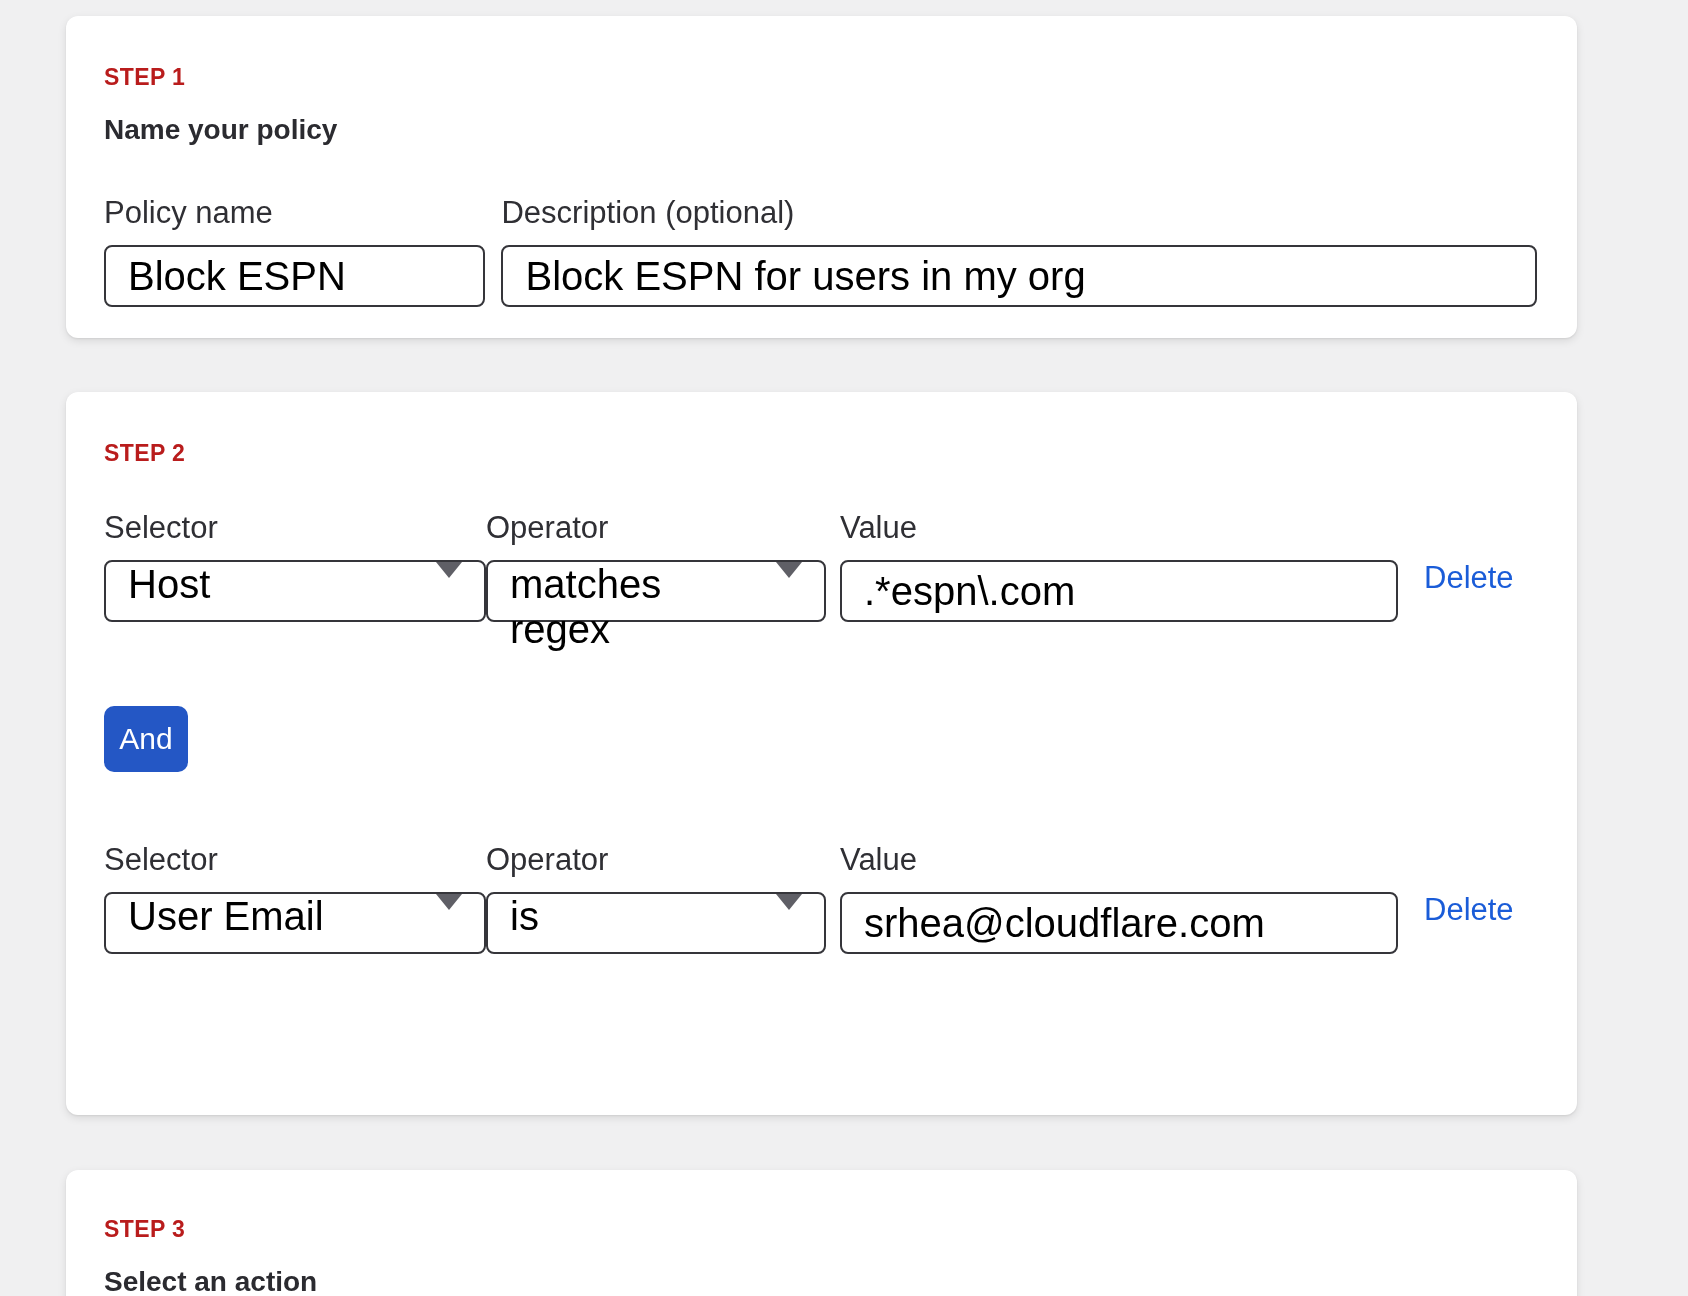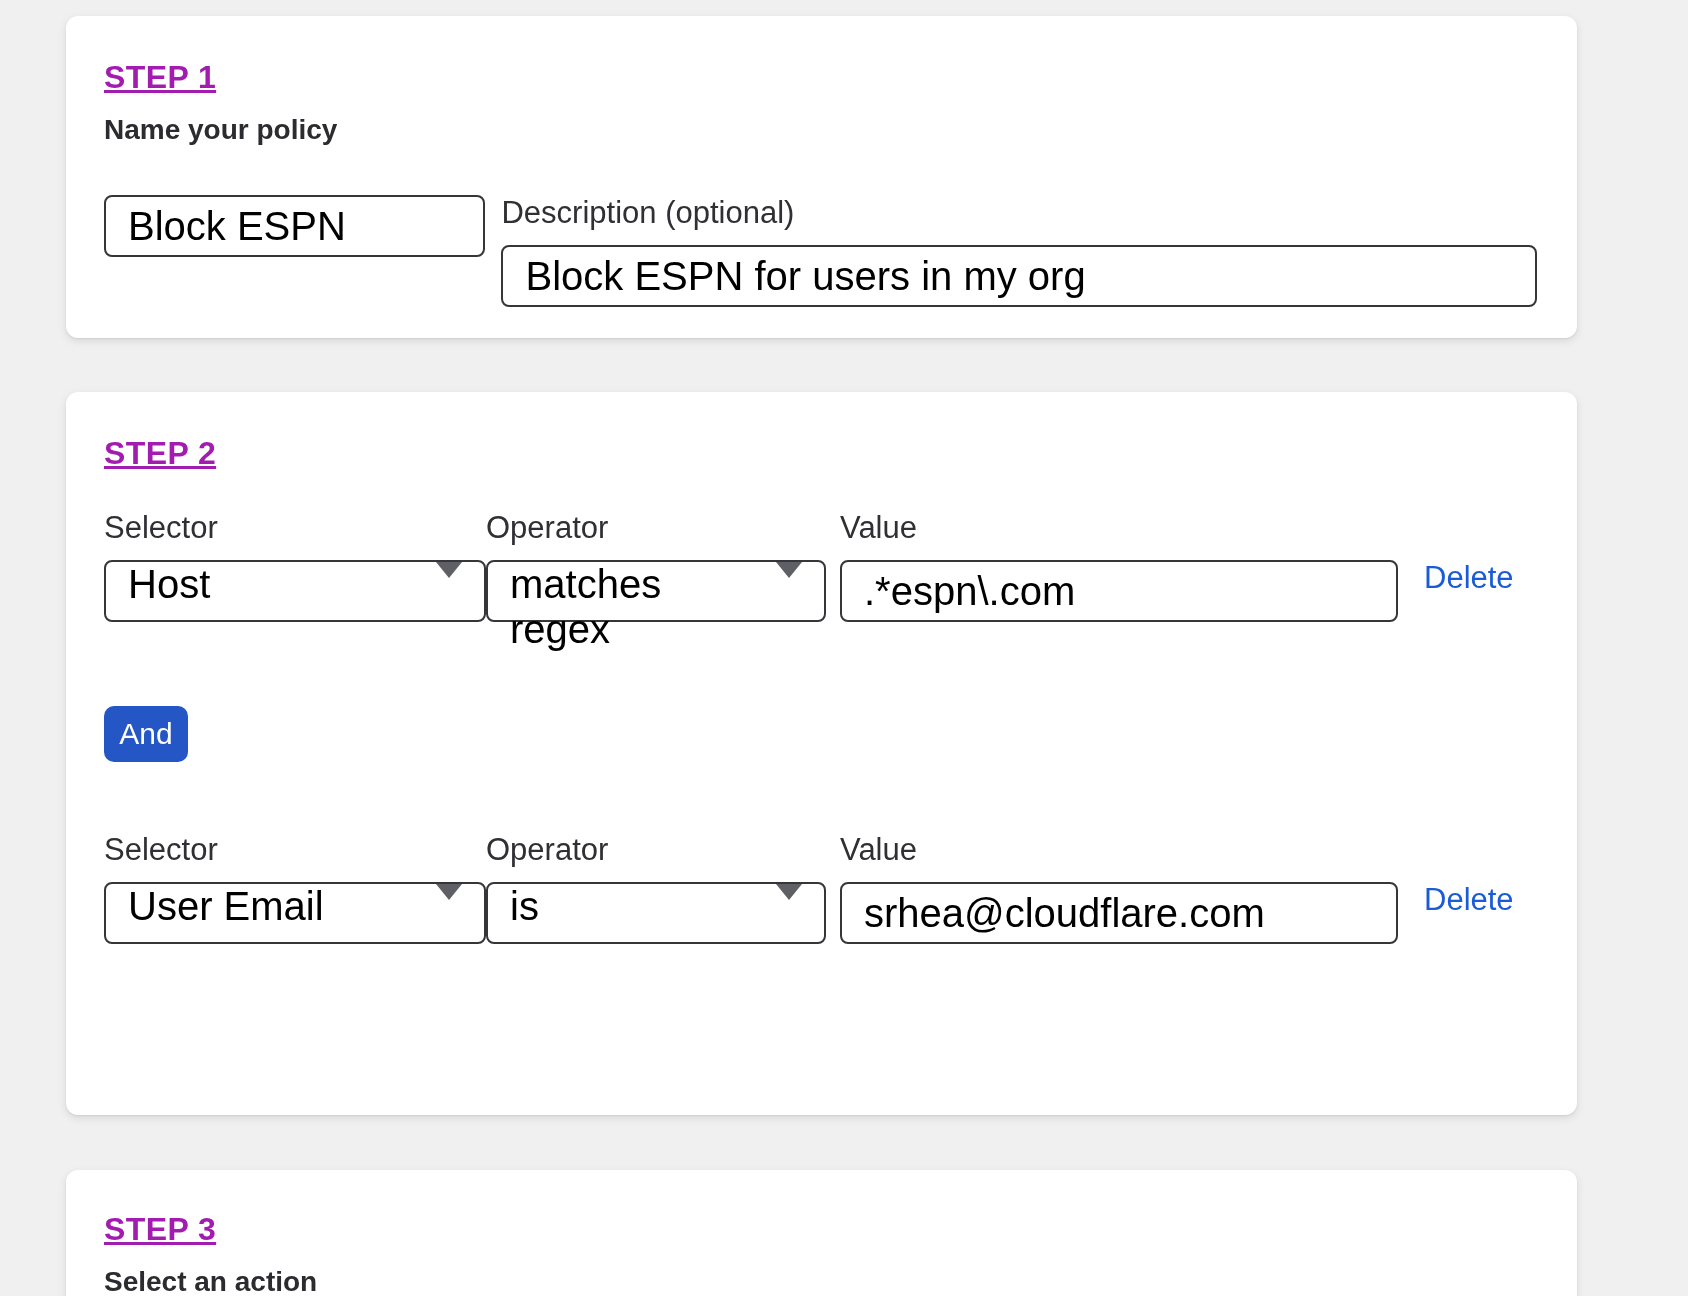--- a/index.html
+++ b/index.html
@@ -18,26 +18,25 @@
     background: #ffffff;
     border-radius: 12px;
     box-shadow: 0 1px 2px rgba(0,0,0,0.07), 0 3px 9px rgba(0,0,0,0.10);
     padding: 46px 40px 26px 38px;
   }
   .card-step1 { margin-top: 16px; height: 322px; }
   .card-step2 { margin-top: 54px; height: 723px; }
   .card-step3 { margin-top: 55px; height: 320px; padding-top: 44px; }
 
   .step-label {
-    font-size: 32px;
+    font-size: 23px;
     line-height: 30px;
     font-weight: 700;
-    color: #a21caf;
+    color: #b91c1c;
     letter-spacing: 0.4px;
-    text-decoration: underline;
   }
   .card-title {
     margin-top: 15px;
     font-size: 28px;
     line-height: 46px;
     font-weight: 700;
     color: #2b2b30;
   }
 
   .fields-row { display: flex; margin-top: 42px; }
@@ -90,41 +89,42 @@
 
   .link {
     color: #1a5cd8;
     font-size: 31px;
     text-decoration: none;
     cursor: pointer;
   }
   .and-btn {
     margin-top: 84px;
     width: 84px;
-    height: 56px;
+    height: 66px;
     background: #2457c5;
     border: none;
     border-radius: 10px;
     color: #ffffff;
     font-family: "Liberation Sans", sans-serif;
     font-size: 30px;
     cursor: pointer;
     display: block;
   }
   .row-2 { margin-top: 70px; }
   .add-condition-wrap { margin-top: 50px; }
 </style>
 </head>
 <body>
 
 <section class="card card-step1">
   <div class="step-label">STEP 1</div>
   <div class="card-title">Name your policy</div>
   <div class="fields-row">
     <div class="col-name">
+      <label class="field-label">Policy name</label>
       <input class="control" type="text" value="Block ESPN" style="">
     </div>
     <div class="col-desc">
       <label class="field-label">Description (optional)</label>
       <input class="control" type="text" value="Block ESPN for users in my org" style="">
     </div>
   </div>
 </section>
 
 <section class="card card-step2">

